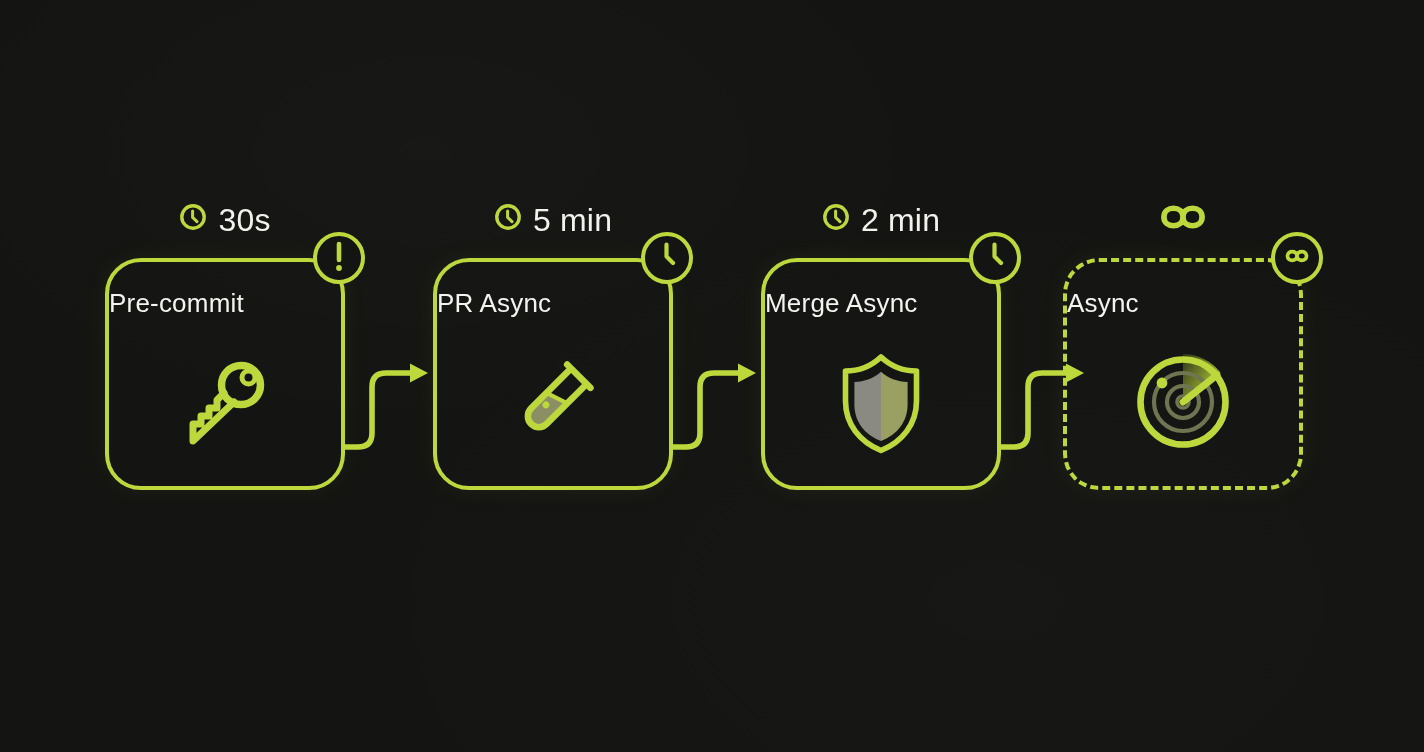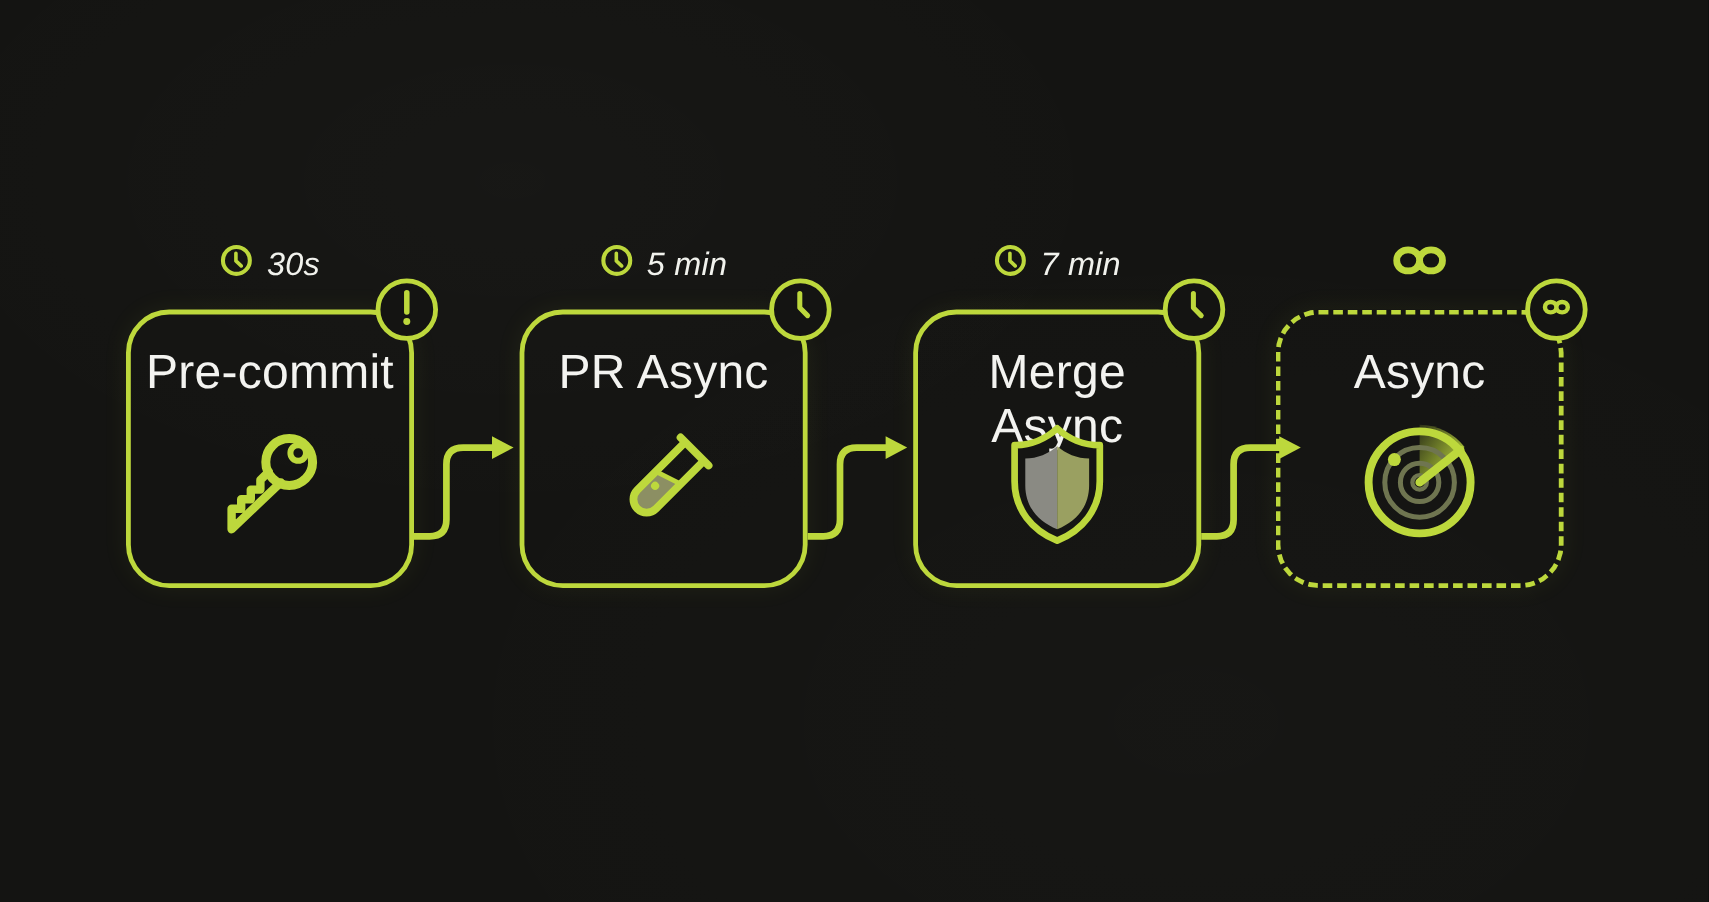--- a/index.html
+++ b/index.html
@@ -17,36 +17,35 @@
   .stage.s1{left:105px;}
   .stage.s2{left:433px;}
   .stage.s3{left:761px;}
   .stage.s4{left:1063px;}
 
   .timer{
     position:absolute;top:0;left:0;width:240px;height:46px;
     display:flex;align-items:center;justify-content:center;gap:11px;
   }
   .timer-label{
-    color:#f1f2ed;font-size:27px;font-weight:500;letter-spacing:0.2px;line-height:1;
+    color:#f1f2ed;font-size:32px;font-weight:500;letter-spacing:0.2px;line-height:1;
     padding-top:2px;
-    font-style:italic;
   }
 
   .box{
     position:absolute;top:62px;left:0;
     width:232px;height:224px;
     border:4px solid #bdd83c;border-radius:36px;
     box-shadow:0 0 22px rgba(189,216,60,0.07);
   }
   .box.dashed{border-style:dashed;}
 
   .box-title{
-    margin-top:26px;text-align:center;
-    color:#f3f3f0;font-size:40px;font-weight:500;letter-spacing:0.2px;
+    margin-top:26px;
+    color:#f3f3f0;font-size:26px;font-weight:500;letter-spacing:0.2px;
   }
 
   .main-icon{
     position:absolute;left:50%;top:90px;transform:translateX(-50%);
   }
 
   .badge{
     position:absolute;left:208px;top:36px;
     width:44px;height:44px;border-radius:50%;
     border:4px solid #bdd83c;background:#141412;
@@ -132,21 +131,21 @@
   </div>
 
   <div class="stage s3">
     <div class="timer">
       <span>
         <svg width="28" height="28" viewBox="0 0 28 28" fill="none">
           <circle cx="14" cy="14" r="11.2" stroke="#bdd83c" stroke-width="3.4"></circle>
           <path d="M13.6 8 V14.4 L18 18.6" stroke="#bdd83c" stroke-width="3" stroke-linecap="round" stroke-linejoin="round"></path>
         </svg>
       </span>
-      <span class="timer-label">7 min</span>
+      <span class="timer-label">2 min</span>
     </div>
 
     <div class="box">
       <div class="box-title">Merge Async</div>
       <span class="main-icon">
         <svg width="100" height="104" viewBox="0 0 100 104" fill="none">
           <defs>
             <clipPath id="shL">
                 <rect x="0" y="0" width="50" height="104"></rect>
               </clipPath>

